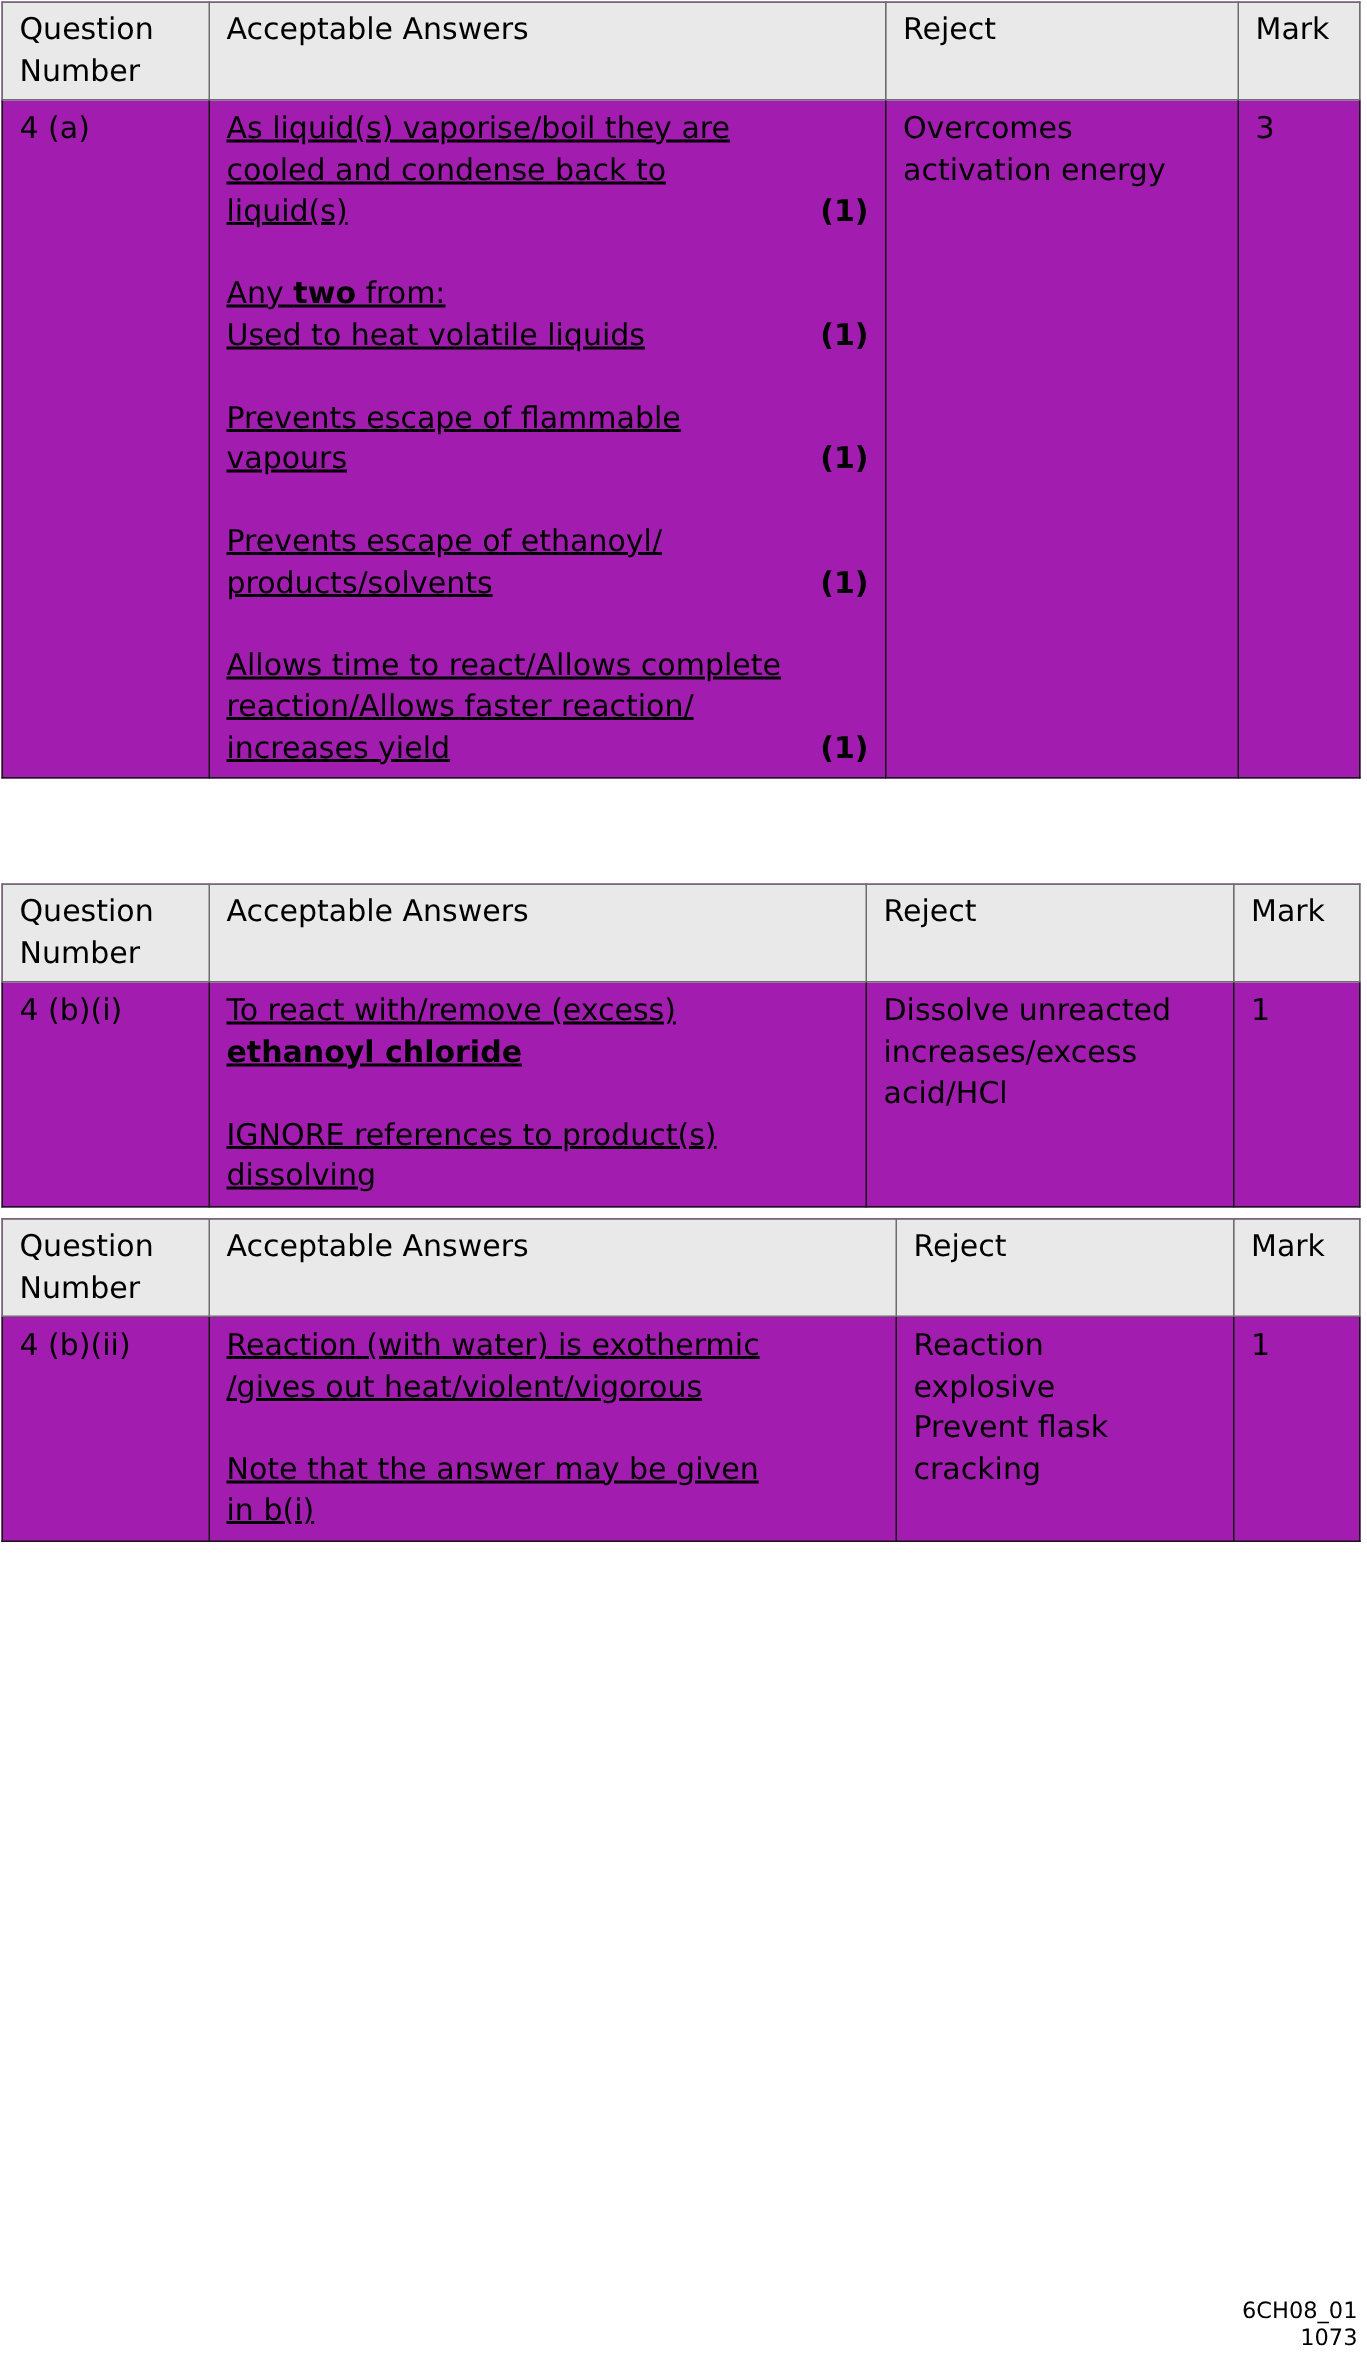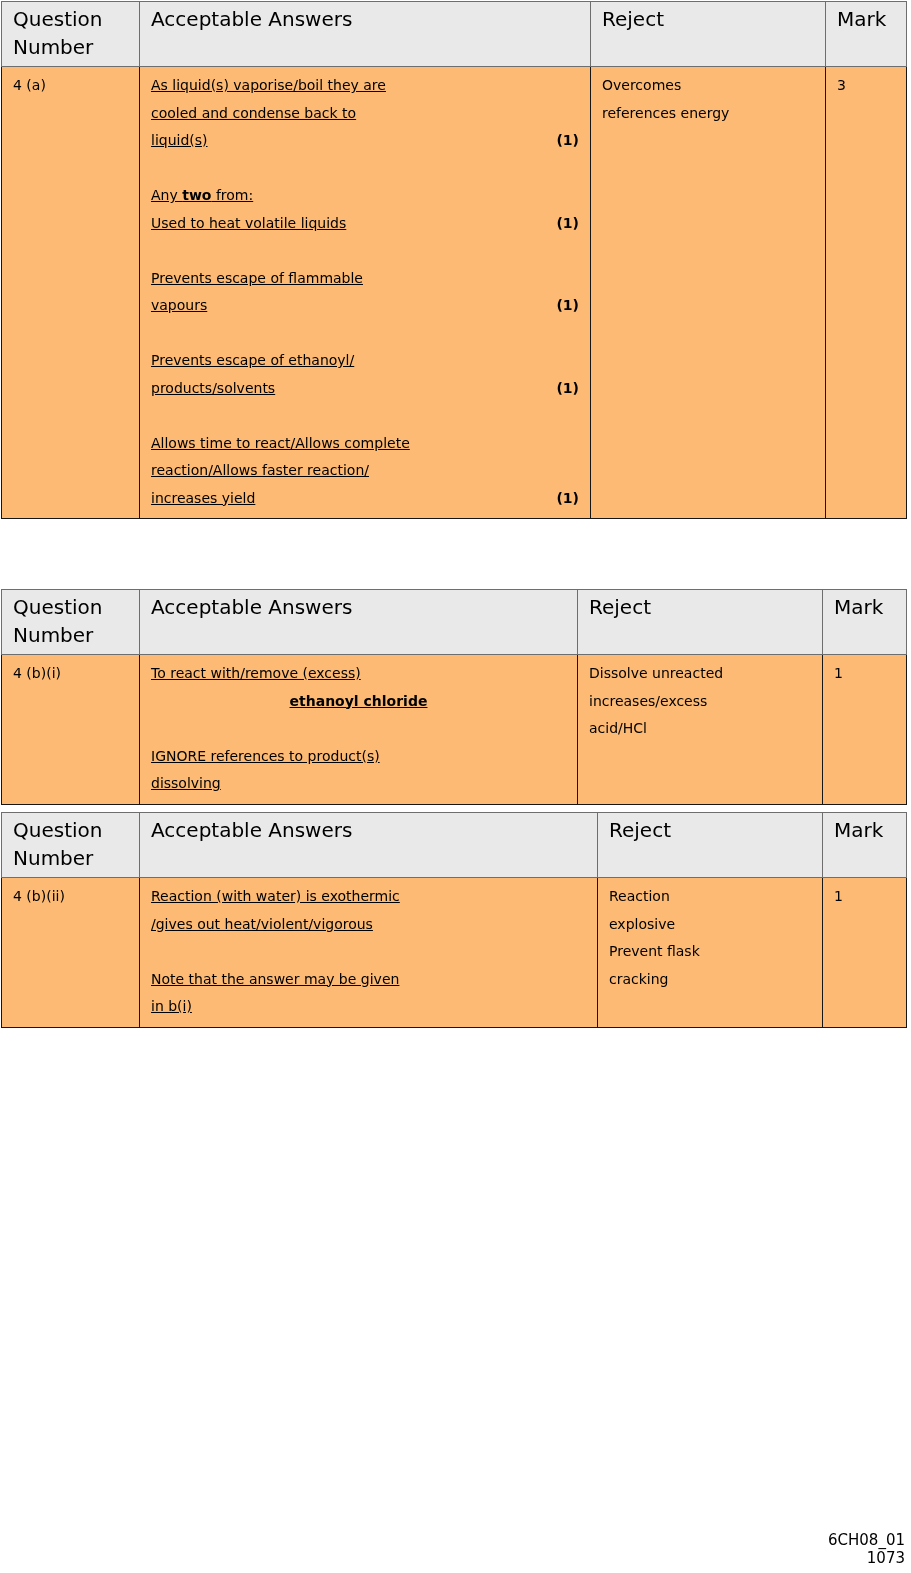--- a/index.html
+++ b/index.html
@@ -20,28 +20,28 @@
     position: relative;
     width: 911px;
     height: 1573px;
   }
 
   
   .ms-table {
     position: absolute;
     border-collapse: collapse;
     table-layout: fixed;
-    background: #fdba74;
+    background: #a21caf;
   }
   .ms-table td,
   .ms-table th {
     border: 1px solid #7a7a7a;
     vertical-align: top;
     padding: 5px 11px 6px 11px;
-    font-size: 14px;
+    font-size: 20px;
     line-height: 27.5px;
     font-weight: normal;
     text-align: left;
   }
   .ms-table thead th {
     background: #e9e9e9;
     border-color: #6e6e6e;
     font-size: 20px;
     line-height: 27.5px;
     padding-top: 4px;
@@ -71,21 +71,21 @@
     min-height: 27.5px;
   }
   .ans-line .pts {
     font-weight: bold;
     position: absolute;
     right: 0;
     top: 0;
     white-space: nowrap;
   }
   .spacer-line { display: block; height: 27.5px; }
-  .b { font-weight: bold; text-align: center; }
+  .b { font-weight: bold; }
 
   
   #table-1 { left: 1px; top: 1px; width: 905px; }
   #table-1 .col-qn   { width: 138px; }
   #table-1 .col-ans  { width: 451px; }
   #table-1 .col-rej  { width: 235px; }
   #table-1 .col-mark { width: 81px; }
   #table-1 .hdr-row th { height: 49px; }
   #table-1 .body-row td { height: 440px; }
 
@@ -175,21 +175,21 @@
 
           <span class="ans-block">
             <span class="ans-line">Allows time to react/Allows complete</span>
             <span class="ans-line">reaction/Allows faster reaction/</span>
             <span class="ans-line"><span>increases yield</span><span class="pts">(1)</span></span>
           </span>
 
         </td>
         <td class="rej-cell">
           <span class="ans-line">Overcomes</span>
-          <span class="ans-line">references energy</span>
+          <span class="ans-line">activation energy</span>
         </td>
         <td class="mark-cell">3</td>
       </tr>
     </tbody>
   </table>
 
   <table id="table-2" class="ms-table">
     <colgroup>
       <col class="col-qn">
         <col class="col-ans">

